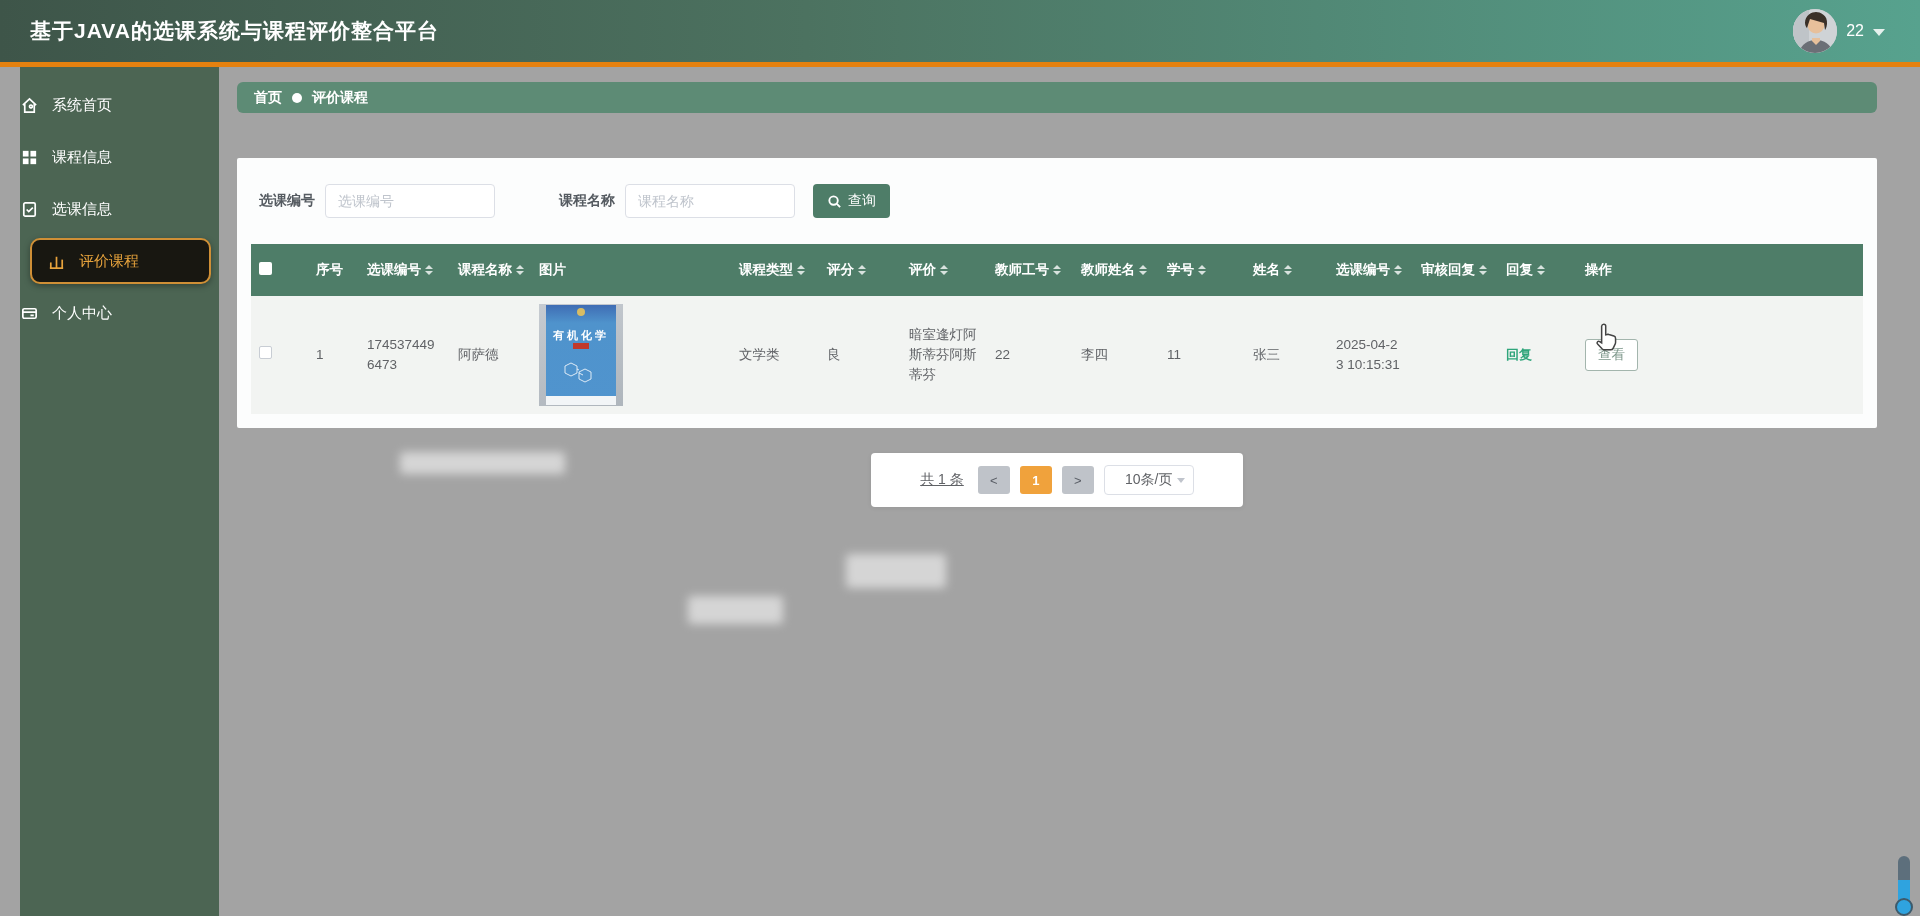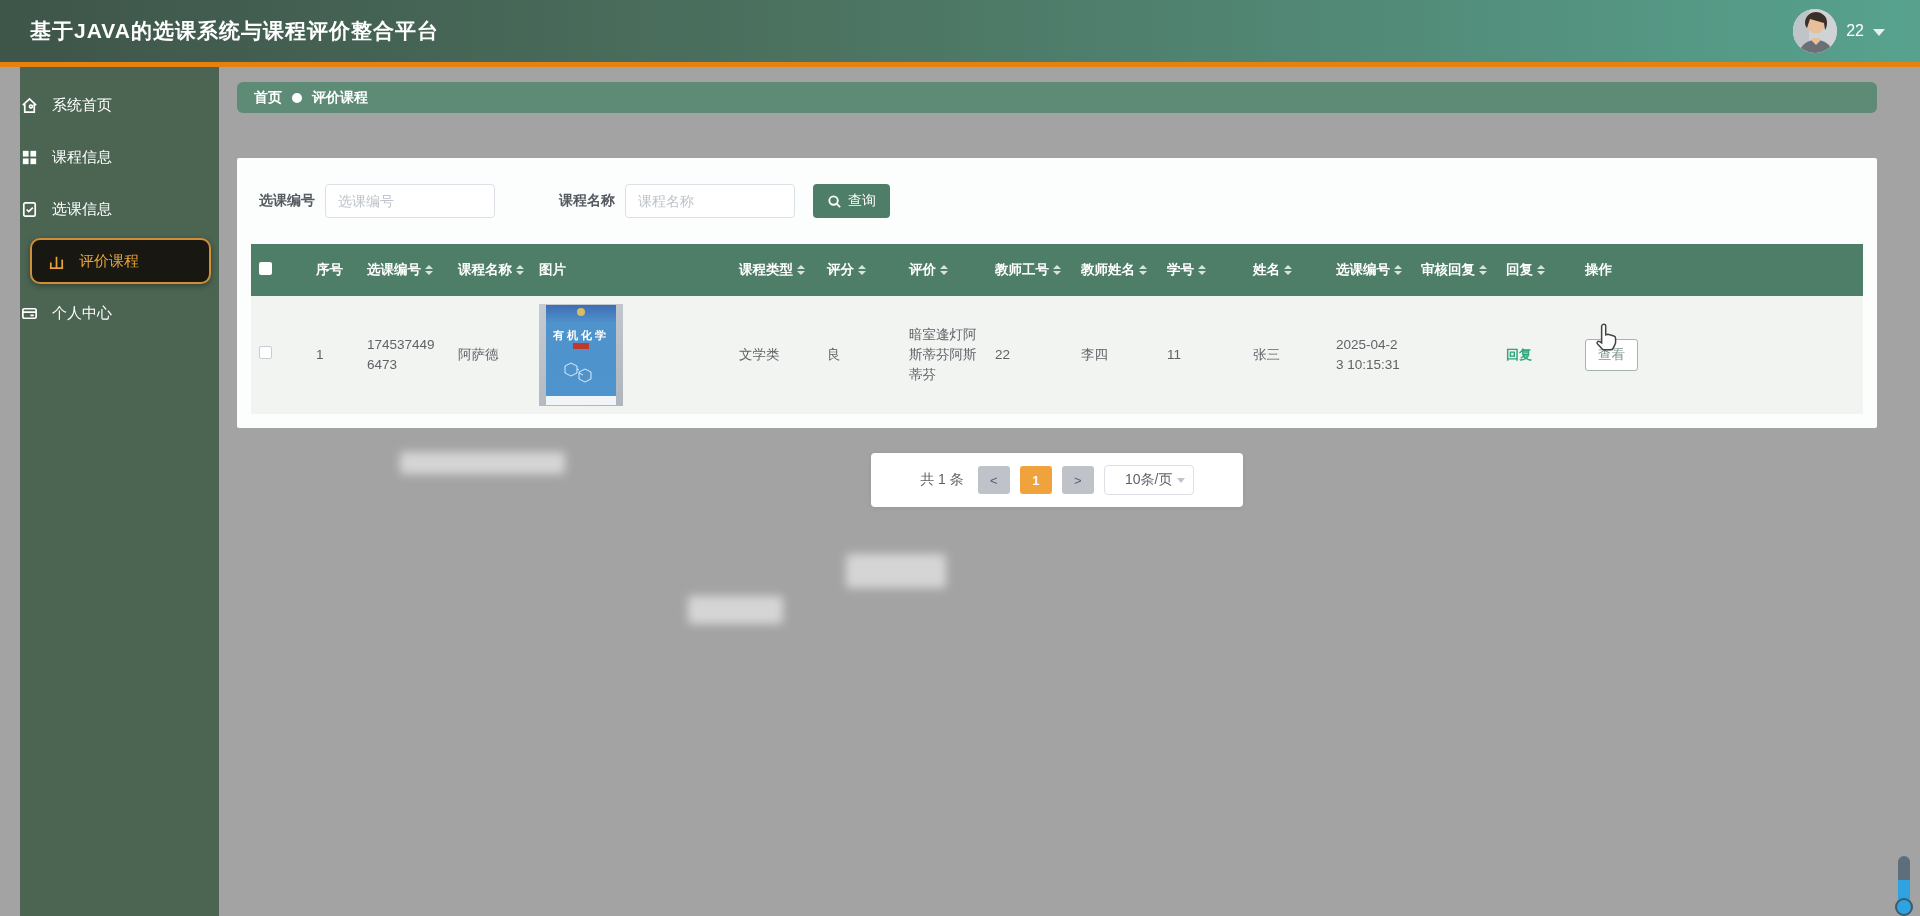--- a/index.html
+++ b/index.html
@@ -80,21 +80,21 @@
   .book-strip { position:absolute; bottom:0; width:100%; height:9px; background:#f2f5f7; }
 
   .reply-link { color:#2fa57b; font-weight:600; font-size:13px; cursor:pointer; }
   .view-btn { display:inline-block; padding:5px 12px; background:#fff; border:1px solid #a3b5ad;
     border-radius:3px; color:#7c968a; font-size:13.5px; cursor:pointer;
     font-family:"Liberation Sans","DejaVu Sans",sans-serif; }
 
   
   .pagination-card { margin:25px auto 0; width:372px; height:54px; background:#fff; border-radius:4px;
     box-shadow:0 1px 5px rgba(0,0,0,.07); display:flex; align-items:center; justify-content:center; gap:10px; }
-  .pg-total { font-size:14px; color:#606266; margin-right:4px; }
+  .pg-total { font-size:14px; color:#606266; margin-right:4px;text-decoration:underline; }
   .pg-btn { width:32px; height:28px; border:none; border-radius:3px; background:#bfc3c9; color:#5a5e66;
     font-size:13px; cursor:pointer; font-family:"Liberation Sans","DejaVu Sans",sans-serif; }
   .pg-btn.active { background:#f0a23c; color:#fff; font-weight:bold; }
   .pg-size { position:relative; width:90px; height:30px; border:1px solid #dcdfe6; border-radius:4px;
     display:flex; align-items:center; justify-content:center; font-size:14px; color:#606266; cursor:pointer; background:#fff; }
   .pg-size-caret { position:absolute; right:8px; top:12px; width:0; height:0;
     border-left:4px solid transparent; border-right:4px solid transparent; border-top:5px solid #c0c4cc; }
 
   
   .smudge { position:absolute; background:#fff; opacity:.55; filter:blur(5px); border-radius:4px; }

